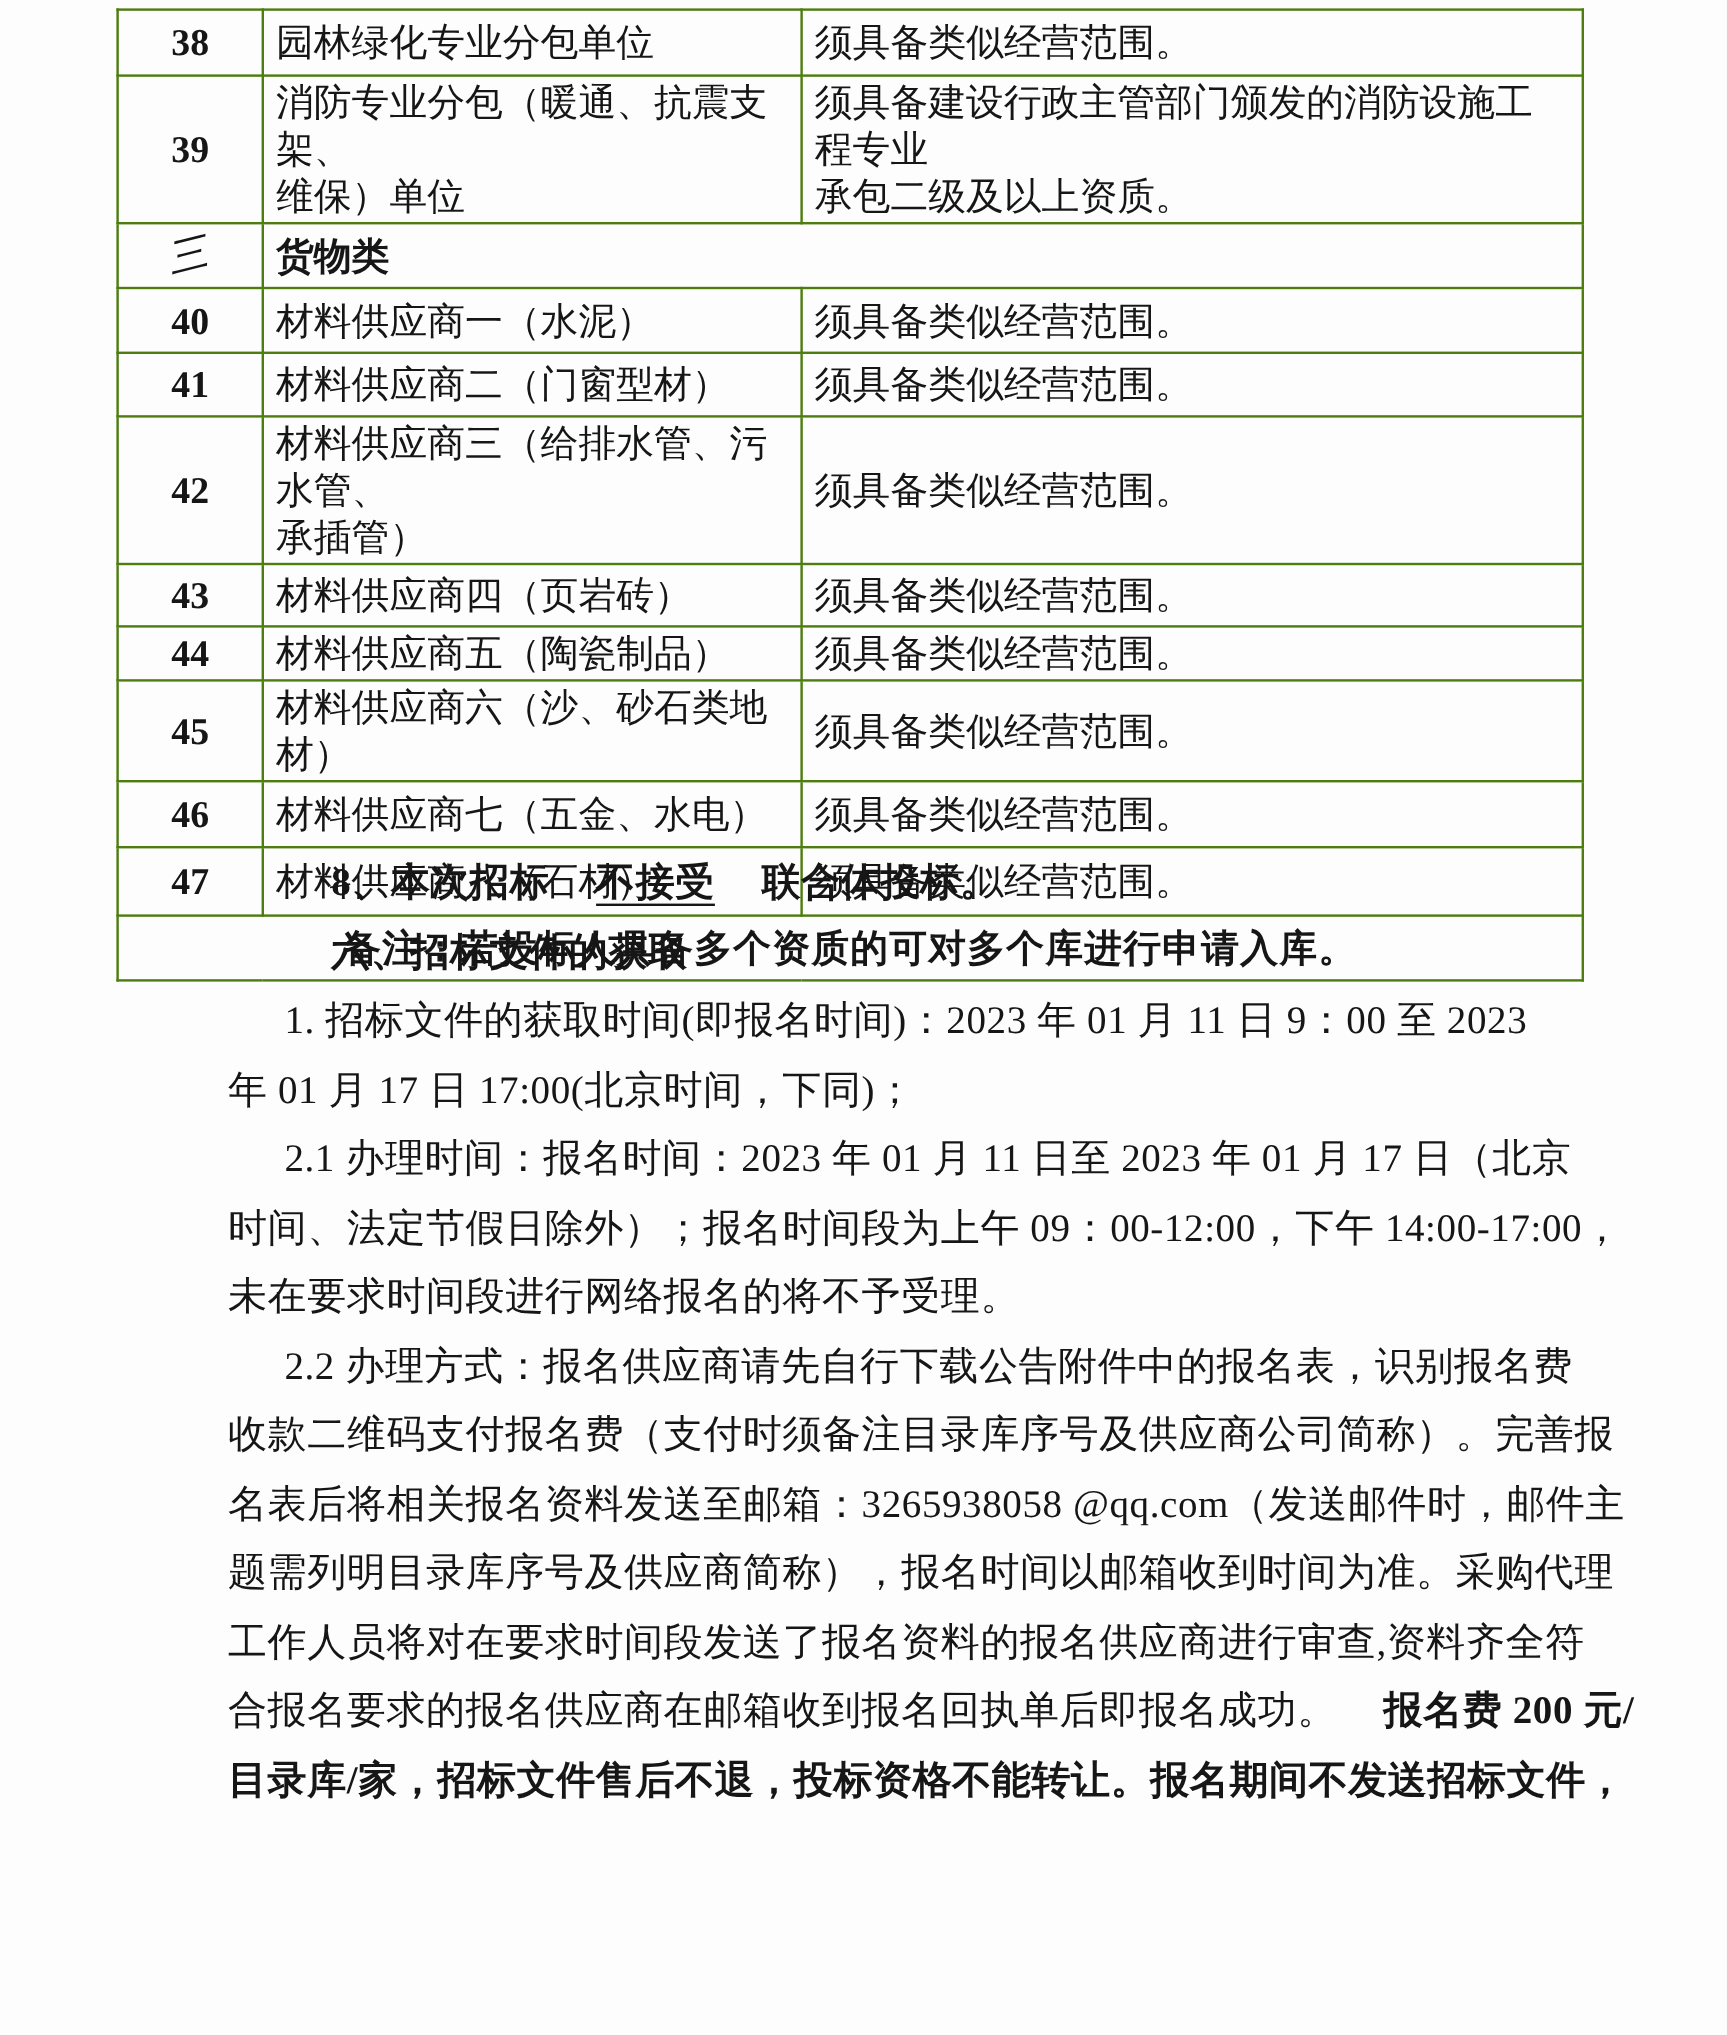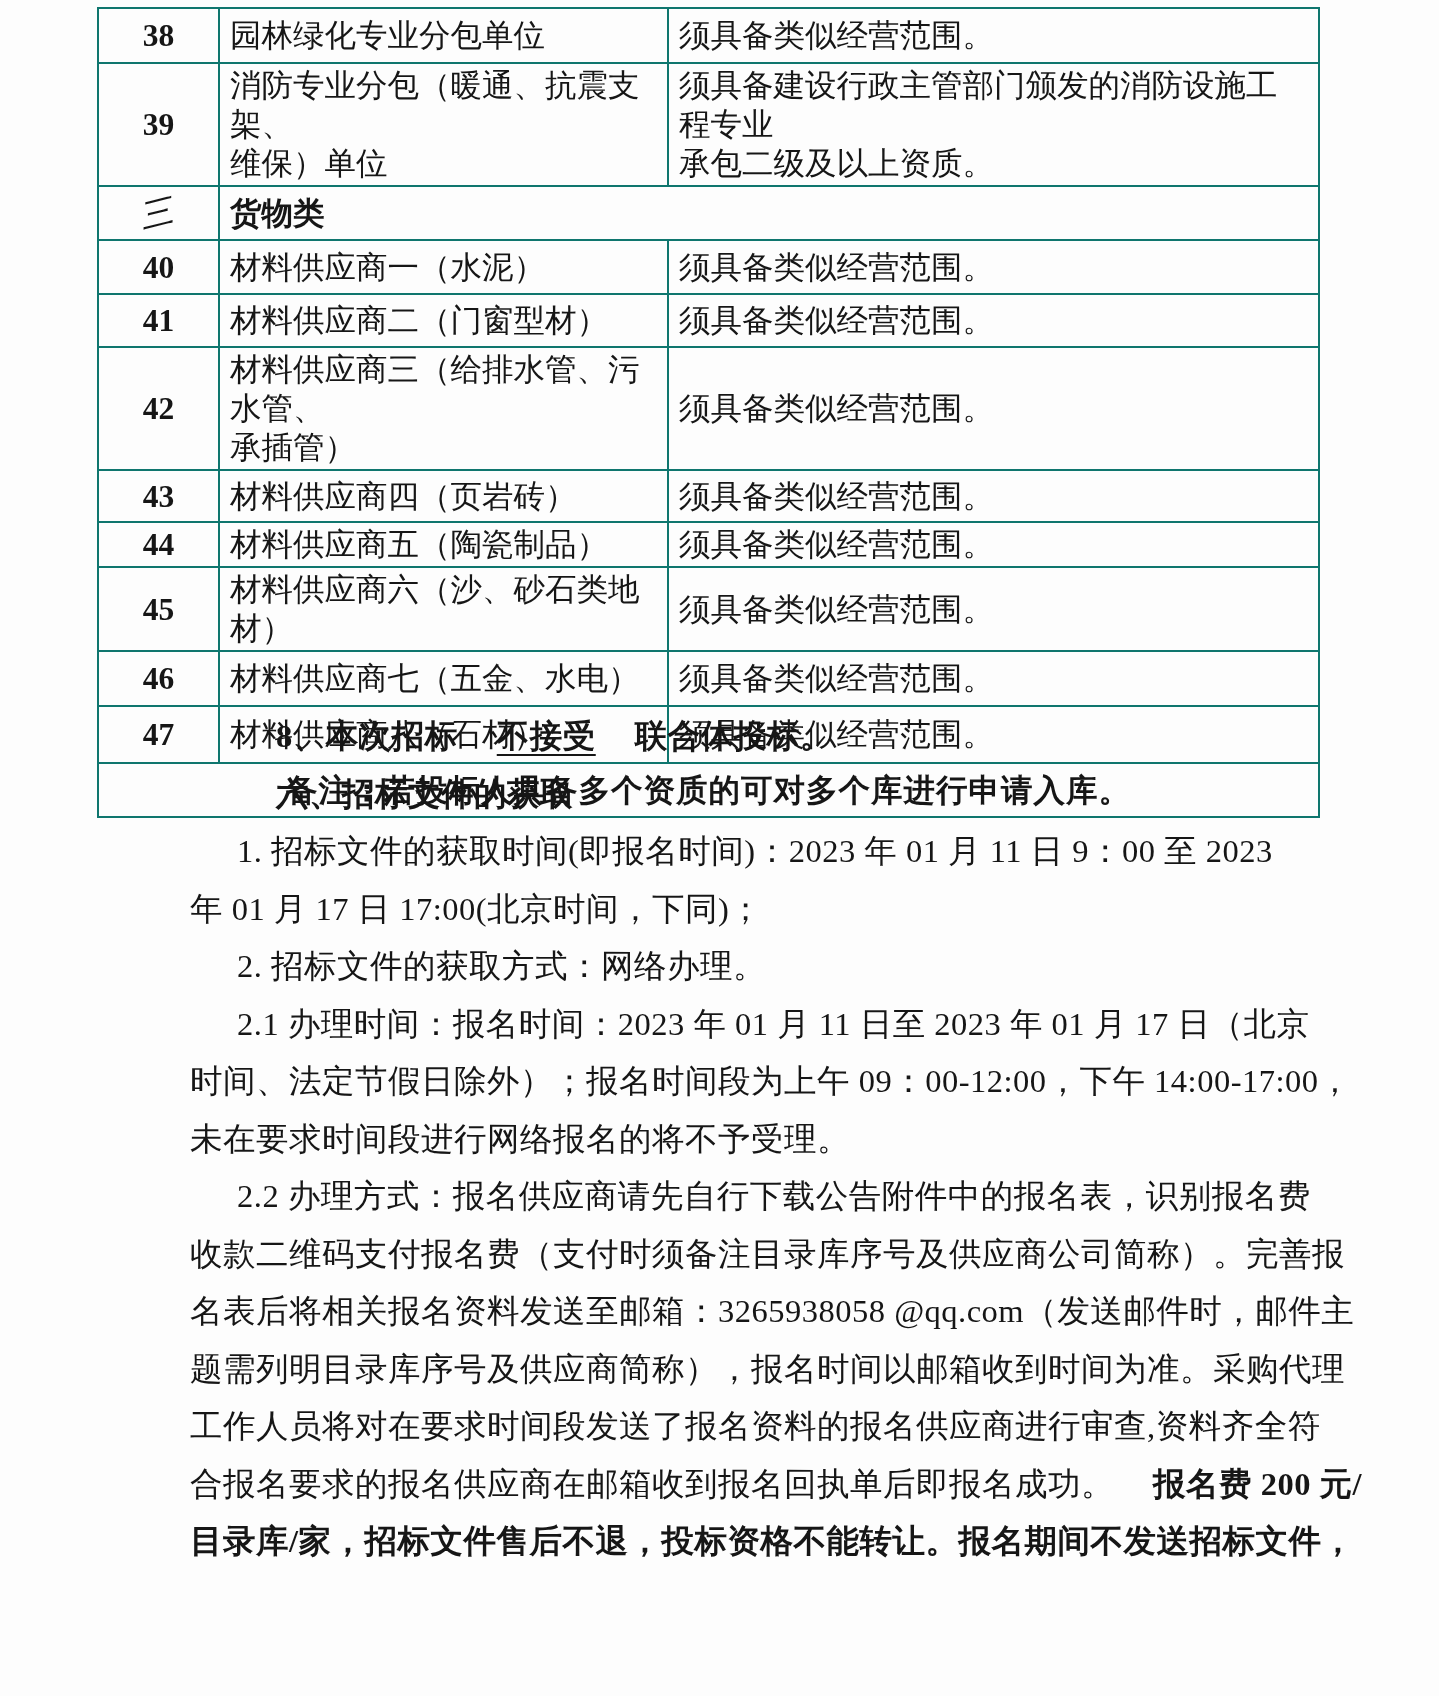--- a/index.html
+++ b/index.html
@@ -14,21 +14,21 @@
     color:#161616;
   }
   
   table.qual{
     position:absolute;left:97px;top:7px;
     width:1221px;
     border-collapse:collapse;
     table-layout:fixed;
   }
   table.qual td{
-    border:2px solid #0f766e;
+    border:2px solid #4d7c0f;
     font-size:31.5px;
     line-height:39px;
     padding:2px 10px;
     vertical-align:middle;
     white-space:pre-line;
     overflow:hidden;
   }
   td.cell-no{
     text-align:center;
     font-weight:bold;
@@ -159,21 +159,20 @@
           <td class="cell-note" colspan="3">备注：若投标人具备多个资质的可对多个库进行申请入库。</td>
         </tr>
       </tbody>
   </table>
 
   <div class="body-text">
       <p class="para"><span class="b">8、本次招标</span><span class="b u">不接受</span><span class="b">联合体投标。</span></p>
       <p class="para"><span class="b">六、招标文件的获取</span></p>
       <p class="para"><span>1. 招标文件的获取时间(即报名时间)：2023 年 01 月 11 日 9：00 至 2023
 年 01 月 17 日 17:00(北京时间，下同)；</span></p>
-      <p class="para"><span>2. 招标文件的获取方式：网络办理。</span></p>
       <p class="para"><span>2.1 办理时间：报名时间：2023 年 01 月 11 日至 2023 年 01 月 17 日（北京
 时间、法定节假日除外）；报名时间段为上午 09：00-12:00，下午 14:00-17:00，
 未在要求时间段进行网络报名的将不予受理。</span></p>
       <p class="para"><span>2.2 办理方式：报名供应商请先自行下载公告附件中的报名表，识别报名费
 收款二维码支付报名费（支付时须备注目录库序号及供应商公司简称）。完善报
 名表后将相关报名资料发送至邮箱：3265938058 @qq.com（发送邮件时，邮件主
 题需列明目录库序号及供应商简称），报名时间以邮箱收到时间为准。采购代理
 工作人员将对在要求时间段发送了报名资料的报名供应商进行审查,资料齐全符
 合报名要求的报名供应商在邮箱收到报名回执单后即报名成功。</span><span class="b">报名费 200 元/
 目录库/家，招标文件售后不退，投标资格不能转让。报名期间不发送招标文件，</span></p>

